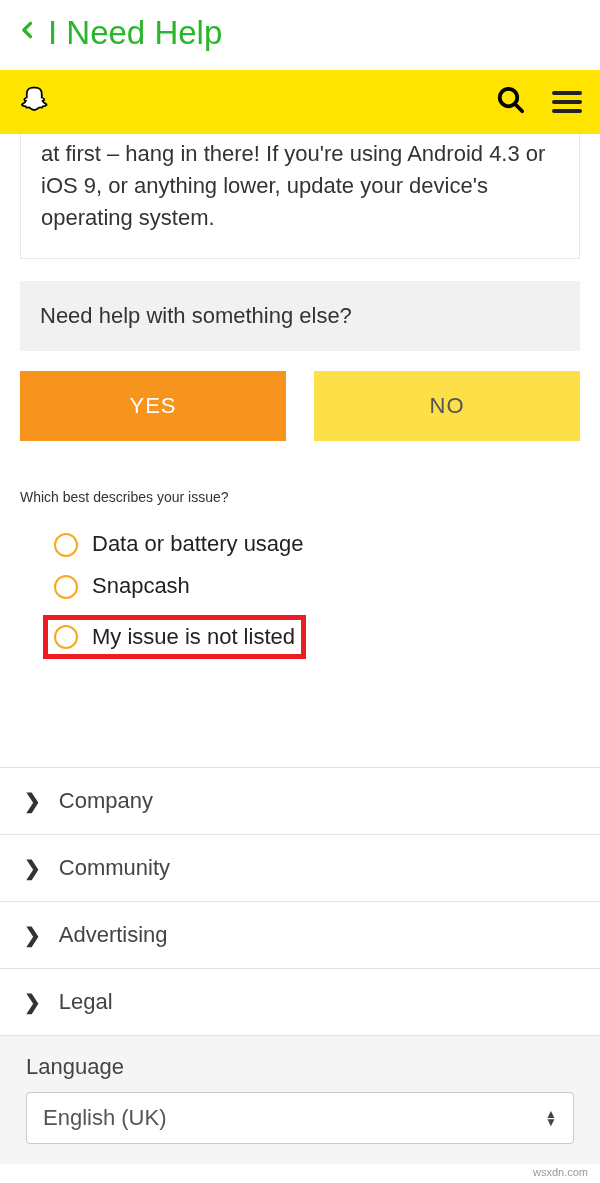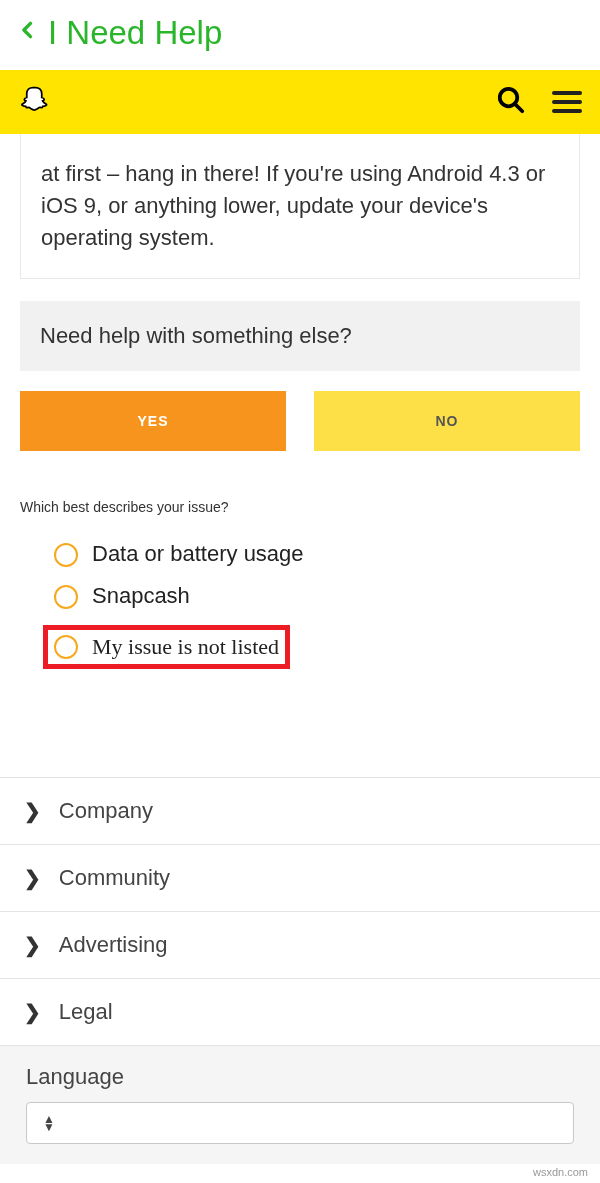--- a/index.html
+++ b/index.html
@@ -44,43 +44,43 @@
   display: block;
   width: 30px;
   height: 4px;
   background: #222;
   border-radius: 2px;
 }
 .content { padding: 0 20px; }
 .info-card {
   border: 1px solid #e8e8e8;
   border-top: none;
-  padding: 24px 20px 24px 20px;
+  padding: 4px 20px 24px 20px;
   font-size: 22px;
   line-height: 1.45;
   color: #333;
 }
 .help-else {
   background: #f1f1f1;
   margin-top: 22px;
   padding: 22px 20px;
   font-size: 22px;
   color: #333;
 }
 .btn-row {
   display: flex;
   gap: 28px;
   margin-top: 20px;
 }
 .btn {
   flex: 1;
   text-align: center;
   padding: 22px 0;
-  font-size: 14px;
-  font-weight: 700;
+  font-size: 22px;
+  font-weight: 400;
   letter-spacing: 1px;
 }
 .btn-yes { background: #f7941d; color: #fff; }
 .btn-no { background: #fde047; color: #555; }
 .question {
   margin-top: 48px;
   font-size: 14px;
   color: #333;
 }
 .options { margin-top: 18px; padding-left: 34px; }
@@ -99,21 +99,20 @@
   border-radius: 50%;
   flex-shrink: 0;
 }
 .hl {
   border: 5px solid #ed1c24;
   padding: 4px 6px 4px 6px;
   margin-left: -11px;
   display: inline-flex;
   align-items: center;
   gap: 14px;
-  font-family: Liberation Serif, serif;
 }
 .footer-list { margin-top: 100px; }
 .footer-item {
   border-top: 1px solid #e3e3e3;
   padding: 20px 24px;
   display: flex;
   align-items: center;
   gap: 18px;
   font-size: 22px;
   color: #444;
@@ -237,20 +236,21 @@
   </div>
   <div class="footer-item">
     <span class="chev-r">❯</span>
     <span>Legal</span>
   </div>
 </div>
 
 <div class="lang-block">
   <div class="lang-label">Language</div>
   <div class="lang-select">
+    <span>English (UK)</span>
     <span class="sel-arrows">
       <span>▲</span>
         <span>▼</span>
     </span>
   </div>
 </div>
 
 <div class="watermark">wsxdn.com</div>
 
 </body></html>

